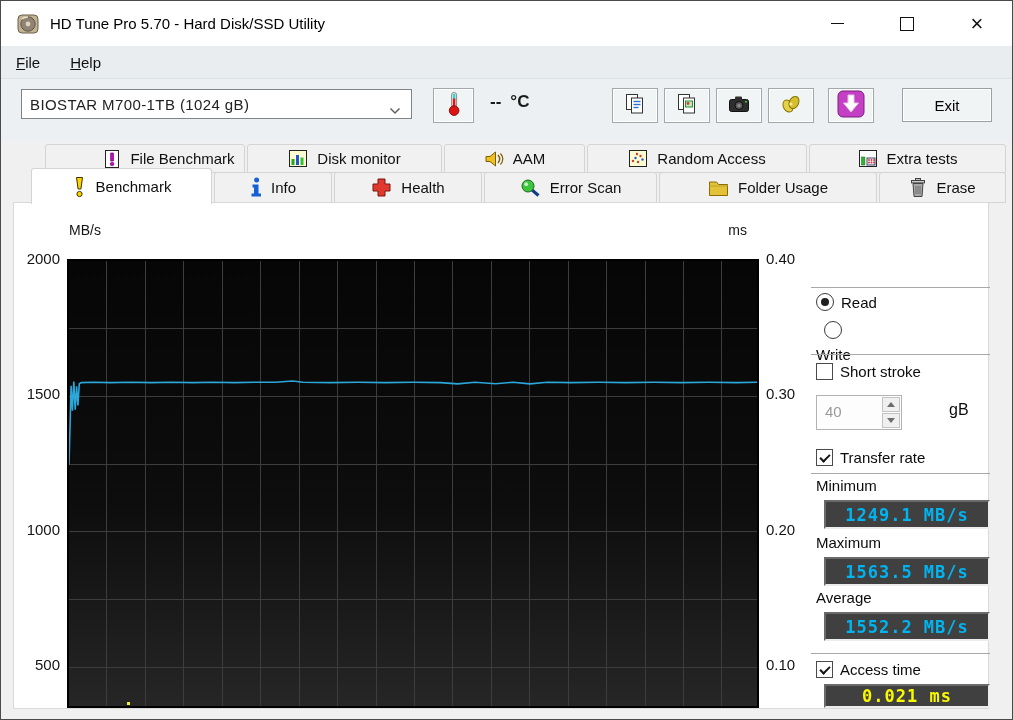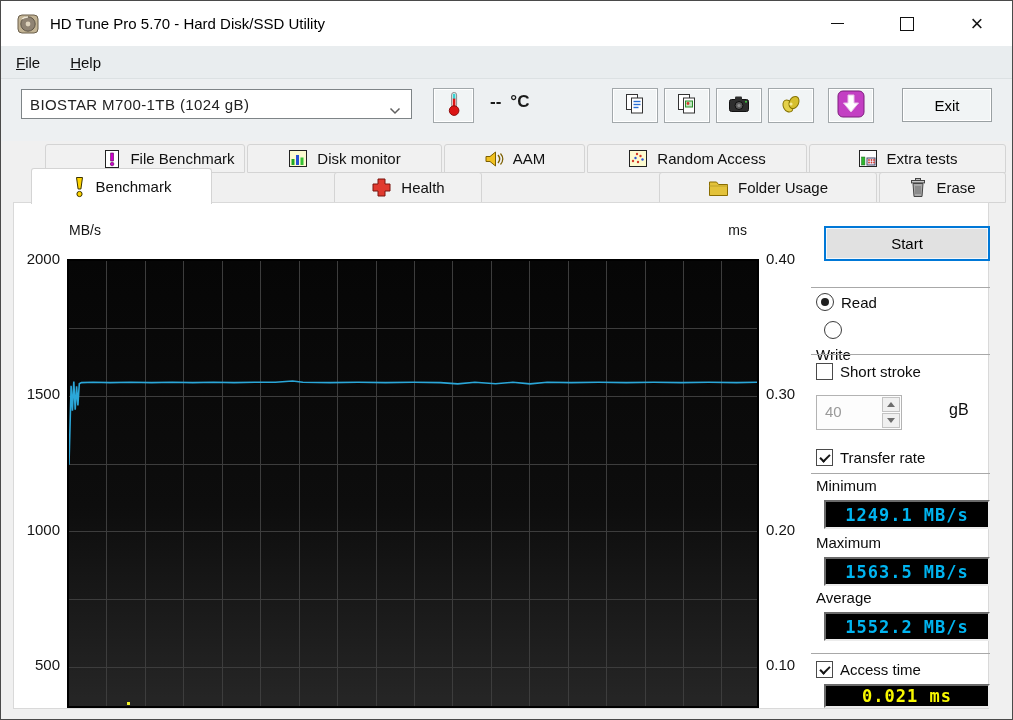--- a/index.html
+++ b/index.html
@@ -61,21 +61,21 @@
   .checkbox{width:17px;height:17px;border:1px solid #4a4a4a;box-sizing:border-box;background:#fff;position:relative;}
   .checkbox.checked::after{content:"";position:absolute;left:3px;top:3.5px;width:8px;height:4px;border-left:2px solid #151515;border-bottom:2px solid #151515;transform:rotate(-45deg);}
   .spinbox{position:absolute;left:802px;top:192px;width:86px;height:35px;border:1px solid #b3b3b3;background:#fdfdfd;box-sizing:border-box;}
   .spinbox .val{position:absolute;left:8px;top:7px;font-size:15px;color:#9a9a9a;}
   .spincol{position:absolute;right:1px;top:1px;width:18px;height:31px;display:flex;flex-direction:column;gap:1px;}
   .spinbtn{flex:1;background:#f0f0f0;border:1px solid #c3c3c3;box-sizing:border-box;display:flex;align-items:center;justify-content:center;}
   .arrow-up{width:0;height:0;border-left:4px solid transparent;border-right:4px solid transparent;border-bottom:5px solid #6d6d6d;}
   .arrow-dn{width:0;height:0;border-left:4px solid transparent;border-right:4px solid transparent;border-top:5px solid #6d6d6d;}
   .unit-label{position:absolute;left:935px;top:198px;font-size:16px;color:#0b0b0b;}
   .res-label{position:absolute;left:802px;font-size:15px;color:#0b0b0b;}
-  .lcd{position:absolute;left:810px;width:166px;height:29px;background:#000000;border:2px solid;border-color:#6a6a6a #ececec #ececec #6a6a6a;box-sizing:border-box;display:flex;align-items:center;justify-content:center;font-family:"DejaVu Sans Mono",monospace;font-weight:700;font-size:17px;letter-spacing:1px;}
+  .lcd{position:absolute;left:810px;width:166px;height:29px;background:#404040;border:2px solid;border-color:#6a6a6a #ececec #ececec #6a6a6a;box-sizing:border-box;display:flex;align-items:center;justify-content:center;font-family:"DejaVu Sans Mono",monospace;font-weight:700;font-size:17px;letter-spacing:1px;}
   .lcd.cyan{color:#00b4f0;}
   .lcd.yellow{color:#f8f800;}
 </style>
 </head>
 <body>
 
 <div id="win">
 
   <div class="titlebar">
     <span class="appicon">
@@ -249,27 +249,46 @@
 
     <div class="tab active" style="left:30px;width:181px;">
       <span class="ticon">
           <svg width="15" height="22" viewBox="0 0 15 22">
             <path d="M4.5 1.5 L10.5 1.5 L8.9 13 L6.1 13 Z" fill="#ffd400" stroke="#3a3200"></path>
             <circle cx="7.5" cy="18" r="2.6" fill="#ffd400" stroke="#3a3200"></circle>
           </svg>
         </span>
       <span>Benchmark</span>
     </div>
+    <div class="tab tabrow2" style="left:213px;width:118px;">
+      <span class="ticon">
+          <svg width="12" height="21" viewBox="0 0 12 21">
+            <circle cx="6.6" cy="3" r="2.5" fill="#1560d4"></circle>
+            <path d="M2.5 7.5 h6 v9 h2.5 v3 h-9.5 v-3 h2.5 v-6 h-1.5 z" fill="#1560d4"></path>
+          </svg>
+        </span>
+      <span>Info</span>
+    </div>
     <div class="tab tabrow2" style="left:333px;width:148px;">
       <span class="ticon">
           <svg width="21" height="21" viewBox="0 0 21 21">
             <path d="M7 2 h7 v5 h5 v7 h-5 v5 H7 v-5 H2 V7 h5 z" fill="#e03a2f" stroke="#7a150e"></path>
           </svg>
         </span>
       <span>Health</span>
+    </div>
+    <div class="tab tabrow2" style="left:483px;width:173px;">
+      <span class="ticon">
+          <svg width="21" height="20" viewBox="0 0 21 20">
+            <line x1="12" y1="12" x2="18.5" y2="17.5" stroke="#123a8a" stroke-width="3"></line>
+            <circle cx="8" cy="8" r="6" fill="#3ec53e" stroke="#1c6b1c"></circle>
+            <circle cx="6.2" cy="6.2" r="1.9" fill="#c6f2c6"></circle>
+          </svg>
+        </span>
+      <span>Error Scan</span>
     </div>
     <div class="tab tabrow2" style="left:658px;width:218px;">
       <span class="ticon">
           <svg width="21" height="18" viewBox="0 0 21 18">
             <path d="M1.5 3 h7 l2 2.5 h9 v11 h-18 z" fill="#e3c23a" stroke="#8a6d00"></path>
             <path d="M1.5 7 h18" stroke="#c5a72c" stroke-width="1.2"></path>
           </svg>
         </span>
       <span>Folder Usage</span>
     </div>
@@ -303,23 +322,20 @@
     <span class="ytick right" style="top:318px;">0.20</span>
     <span class="ytick right" style="top:453px;">0.10</span>
 
     <div class="chart">
       <svg id="line-svg" width="688" height="445" viewBox="0 0 688 445">
         <polyline id="tr-polyline" fill="none" stroke-width="1.6" points="0.0,203.8 2.1,124.8 3.4,149.8 4.8,120.5 6.2,148.7 7.6,125.4 8.9,144.4 10.3,122.7 12.4,121.6 24.1,121.3 41.3,121.6 61.9,121.3 82.6,121.6 103.2,121.3 123.8,121.6 144.5,121.3 165.1,121.6 185.8,121.3 206.4,121.3 223.6,120.0 233.9,121.3 261.4,121.6 289.0,121.3 316.5,121.6 344.0,121.3 371.5,121.6 388.7,122.9 405.9,121.3 426.6,122.7 443.8,121.3 461.0,122.9 478.2,121.3 502.2,121.6 529.8,121.3 557.3,121.6 584.8,121.3 612.3,121.6 639.8,121.3 667.4,121.6 688.0,121.3" stroke="#2ba7d9"></polyline>
       </svg>
       <span class="access-dot" id="access-dot" style="left: 58px; top: 441px;"></span>
     </div>
 
-    <div class="start-btn">
-      <span>Start</span>
-    </div>
 
     <div class="divider" style="top:84px;"></div>
 
     <div class="ctl-row" style="top:90px;">
       <span class="radio sel"></span>
       <span>Read</span>
     </div>
     <div class="ctl-row" style="top:118px;flex-direction:column;">
       <span class="radio"></span>
       <span>Write</span>

